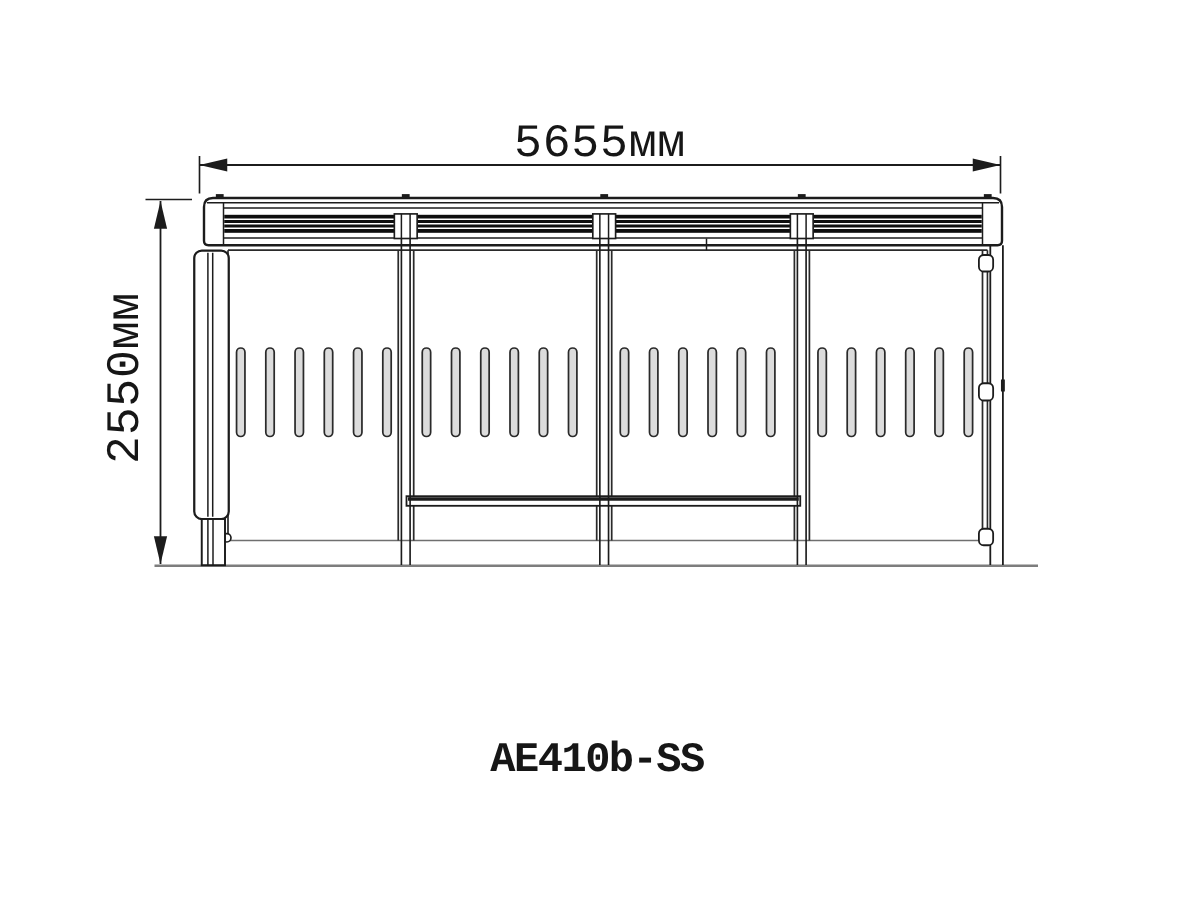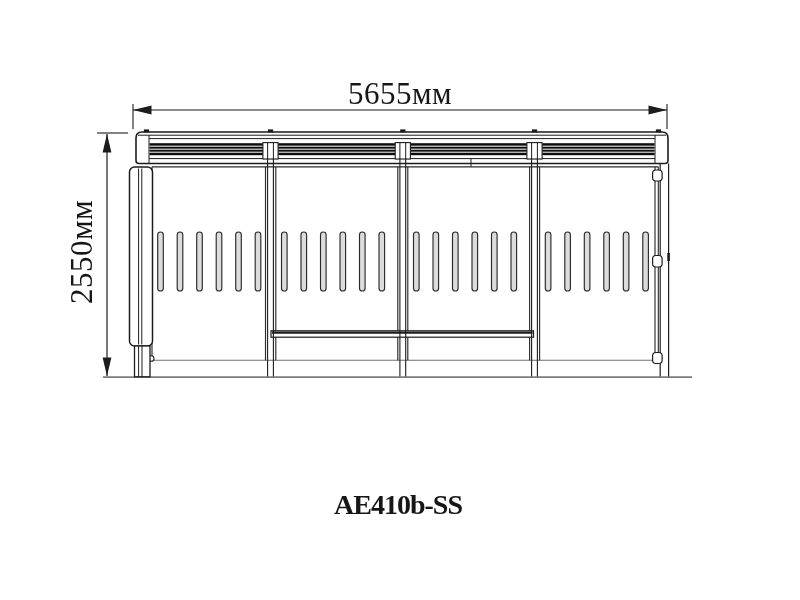--- a/index.html
+++ b/index.html
@@ -1,17 +1,17 @@
 <!DOCTYPE html>
 <html><head>
 <meta charset="utf-8">
 <style>
   html,body{margin:0;padding:0;background:#fff;}
   .stage{position:relative;width:784px;height:600px;background:#fff;overflow:hidden;
-         font-family:Liberation Serif, serif;}
+         font-family:Liberation Mono, monospace;}
   svg{display:block;}
   text.dim-label{font-size:31px;letter-spacing:0.5px;}
   text.caption{font-size:28px;font-weight:bold;letter-spacing:-1px;}
 </style>
 </head>
 <body>
 
 <div class="stage">
   <svg id="drawing" width="800" height="600" viewBox="0 0 800 600">
 

